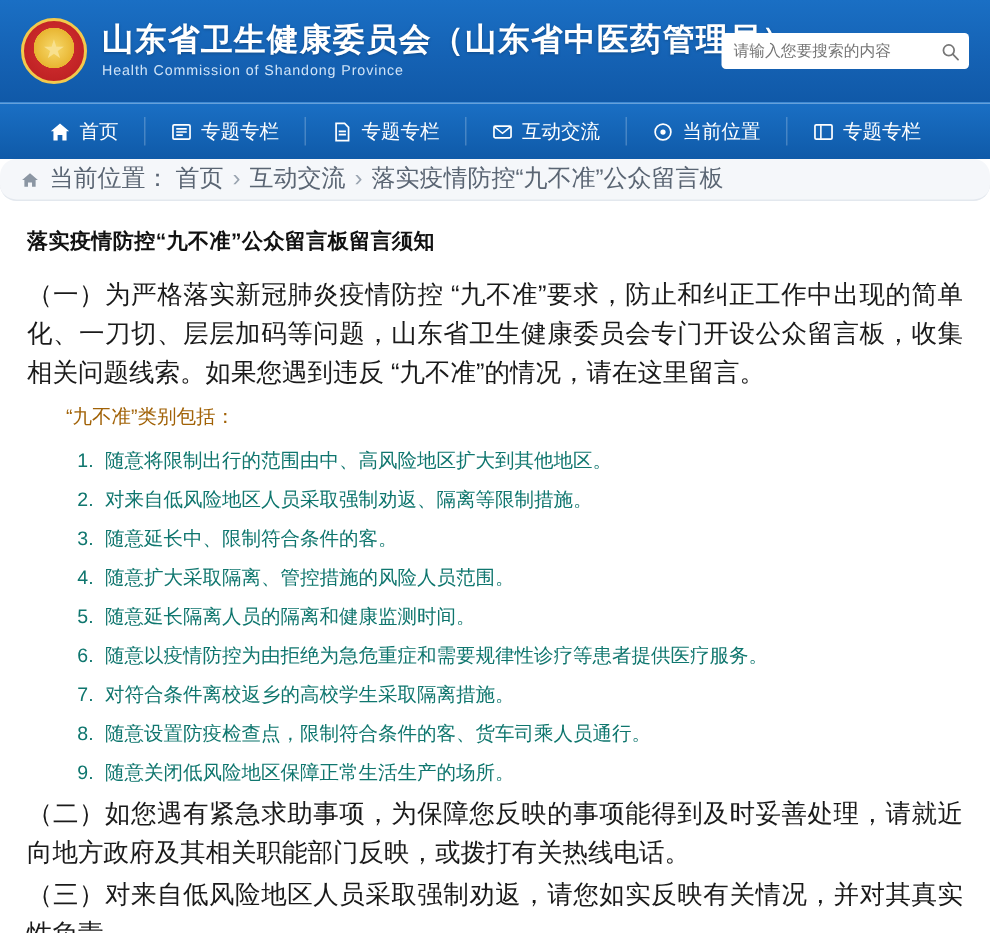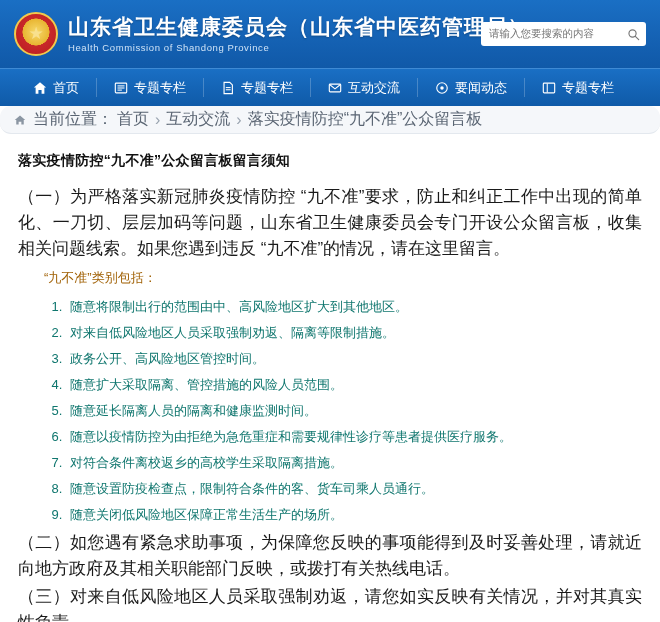--- a/index.html
+++ b/index.html
@@ -65,21 +65,21 @@
     display: flex;
     align-items: center;
     padding: 0 6px;
   }
   .search-input {
     border: 0;
     outline: 0;
     flex: 1;
     font-size: 10.5px;
     color: #999;
-    font-family: Liberation Mono, monospace;
+    font-family: Liberation Serif, serif;
     background: transparent;
   }
   .search-icon {
     width: 13px; height: 13px;
     flex: 0 0 auto;
     color: #777;
   }
 
   
   .nav {
@@ -215,21 +215,21 @@
       <path d="M1.8 4 L8 9 L14.2 4" fill="none" stroke="#fff" stroke-width="1.2"></path>
     </svg>
     <span>互动交流</span>
   </div>
   <div class="nav-sep"></div>
   <div class="nav-item">
     <svg class="nav-ico" viewBox="0 0 16 16">
       <circle cx="8" cy="8" r="6" fill="none" stroke="#fff" stroke-width="1.3"></circle>
       <circle cx="8" cy="8" r="2" fill="#fff"></circle>
     </svg>
-    <span>要闻动态</span>
+    <span>当前位置</span>
   </div>
   <div class="nav-sep"></div>
   <div class="nav-item">
     <svg class="nav-ico" viewBox="0 0 16 16">
       <rect x="1.5" y="2.5" width="13" height="11" rx="1" fill="none" stroke="#fff" stroke-width="1.3"></rect>
       <line x1="6" y1="2.8" x2="6" y2="13.2" stroke="#fff" stroke-width="1.2"></line>
     </svg>
     <span>专题专栏</span>
   </div>
 </div>
@@ -249,21 +249,21 @@
 <div class="content">
   <div class="doc-title">落实疫情防控“九不准”公众留言板留言须知</div>
 
   <p class="para">（一）为严格落实新冠肺炎疫情防控 “九不准”要求，防止和纠正工作中出现的简单化、一刀切、层层加码等问题，山东省卫生健康委员会专门开设公众留言板，收集相关问题线索。如果您遇到违反 “九不准”的情况，请在这里留言。</p>
 
   <p class="sub-head">“九不准”类别包括：</p>
 
   <ol class="nine">
     <li>随意将限制出行的范围由中、高风险地区扩大到其他地区。</li>
     <li>对来自低风险地区人员采取强制劝返、隔离等限制措施。</li>
-    <li>政务公开、高风险地区管控时间。</li>
+    <li>随意延长中、限制符合条件的客。</li>
     <li>随意扩大采取隔离、管控措施的风险人员范围。</li>
     <li>随意延长隔离人员的隔离和健康监测时间。</li>
     <li>随意以疫情防控为由拒绝为急危重症和需要规律性诊疗等患者提供医疗服务。</li>
     <li>对符合条件离校返乡的高校学生采取隔离措施。</li>
     <li>随意设置防疫检查点，限制符合条件的客、货车司乘人员通行。</li>
     <li>随意关闭低风险地区保障正常生活生产的场所。</li>
   </ol>
 
   <p class="para">（二）如您遇有紧急求助事项，为保障您反映的事项能得到及时妥善处理，请就近向地方政府及其相关职能部门反映，或拨打有关热线电话。</p>
   <p class="para">（三）对来自低风险地区人员采取强制劝返，请您如实反映有关情况，并对其真实性负责。</p>

